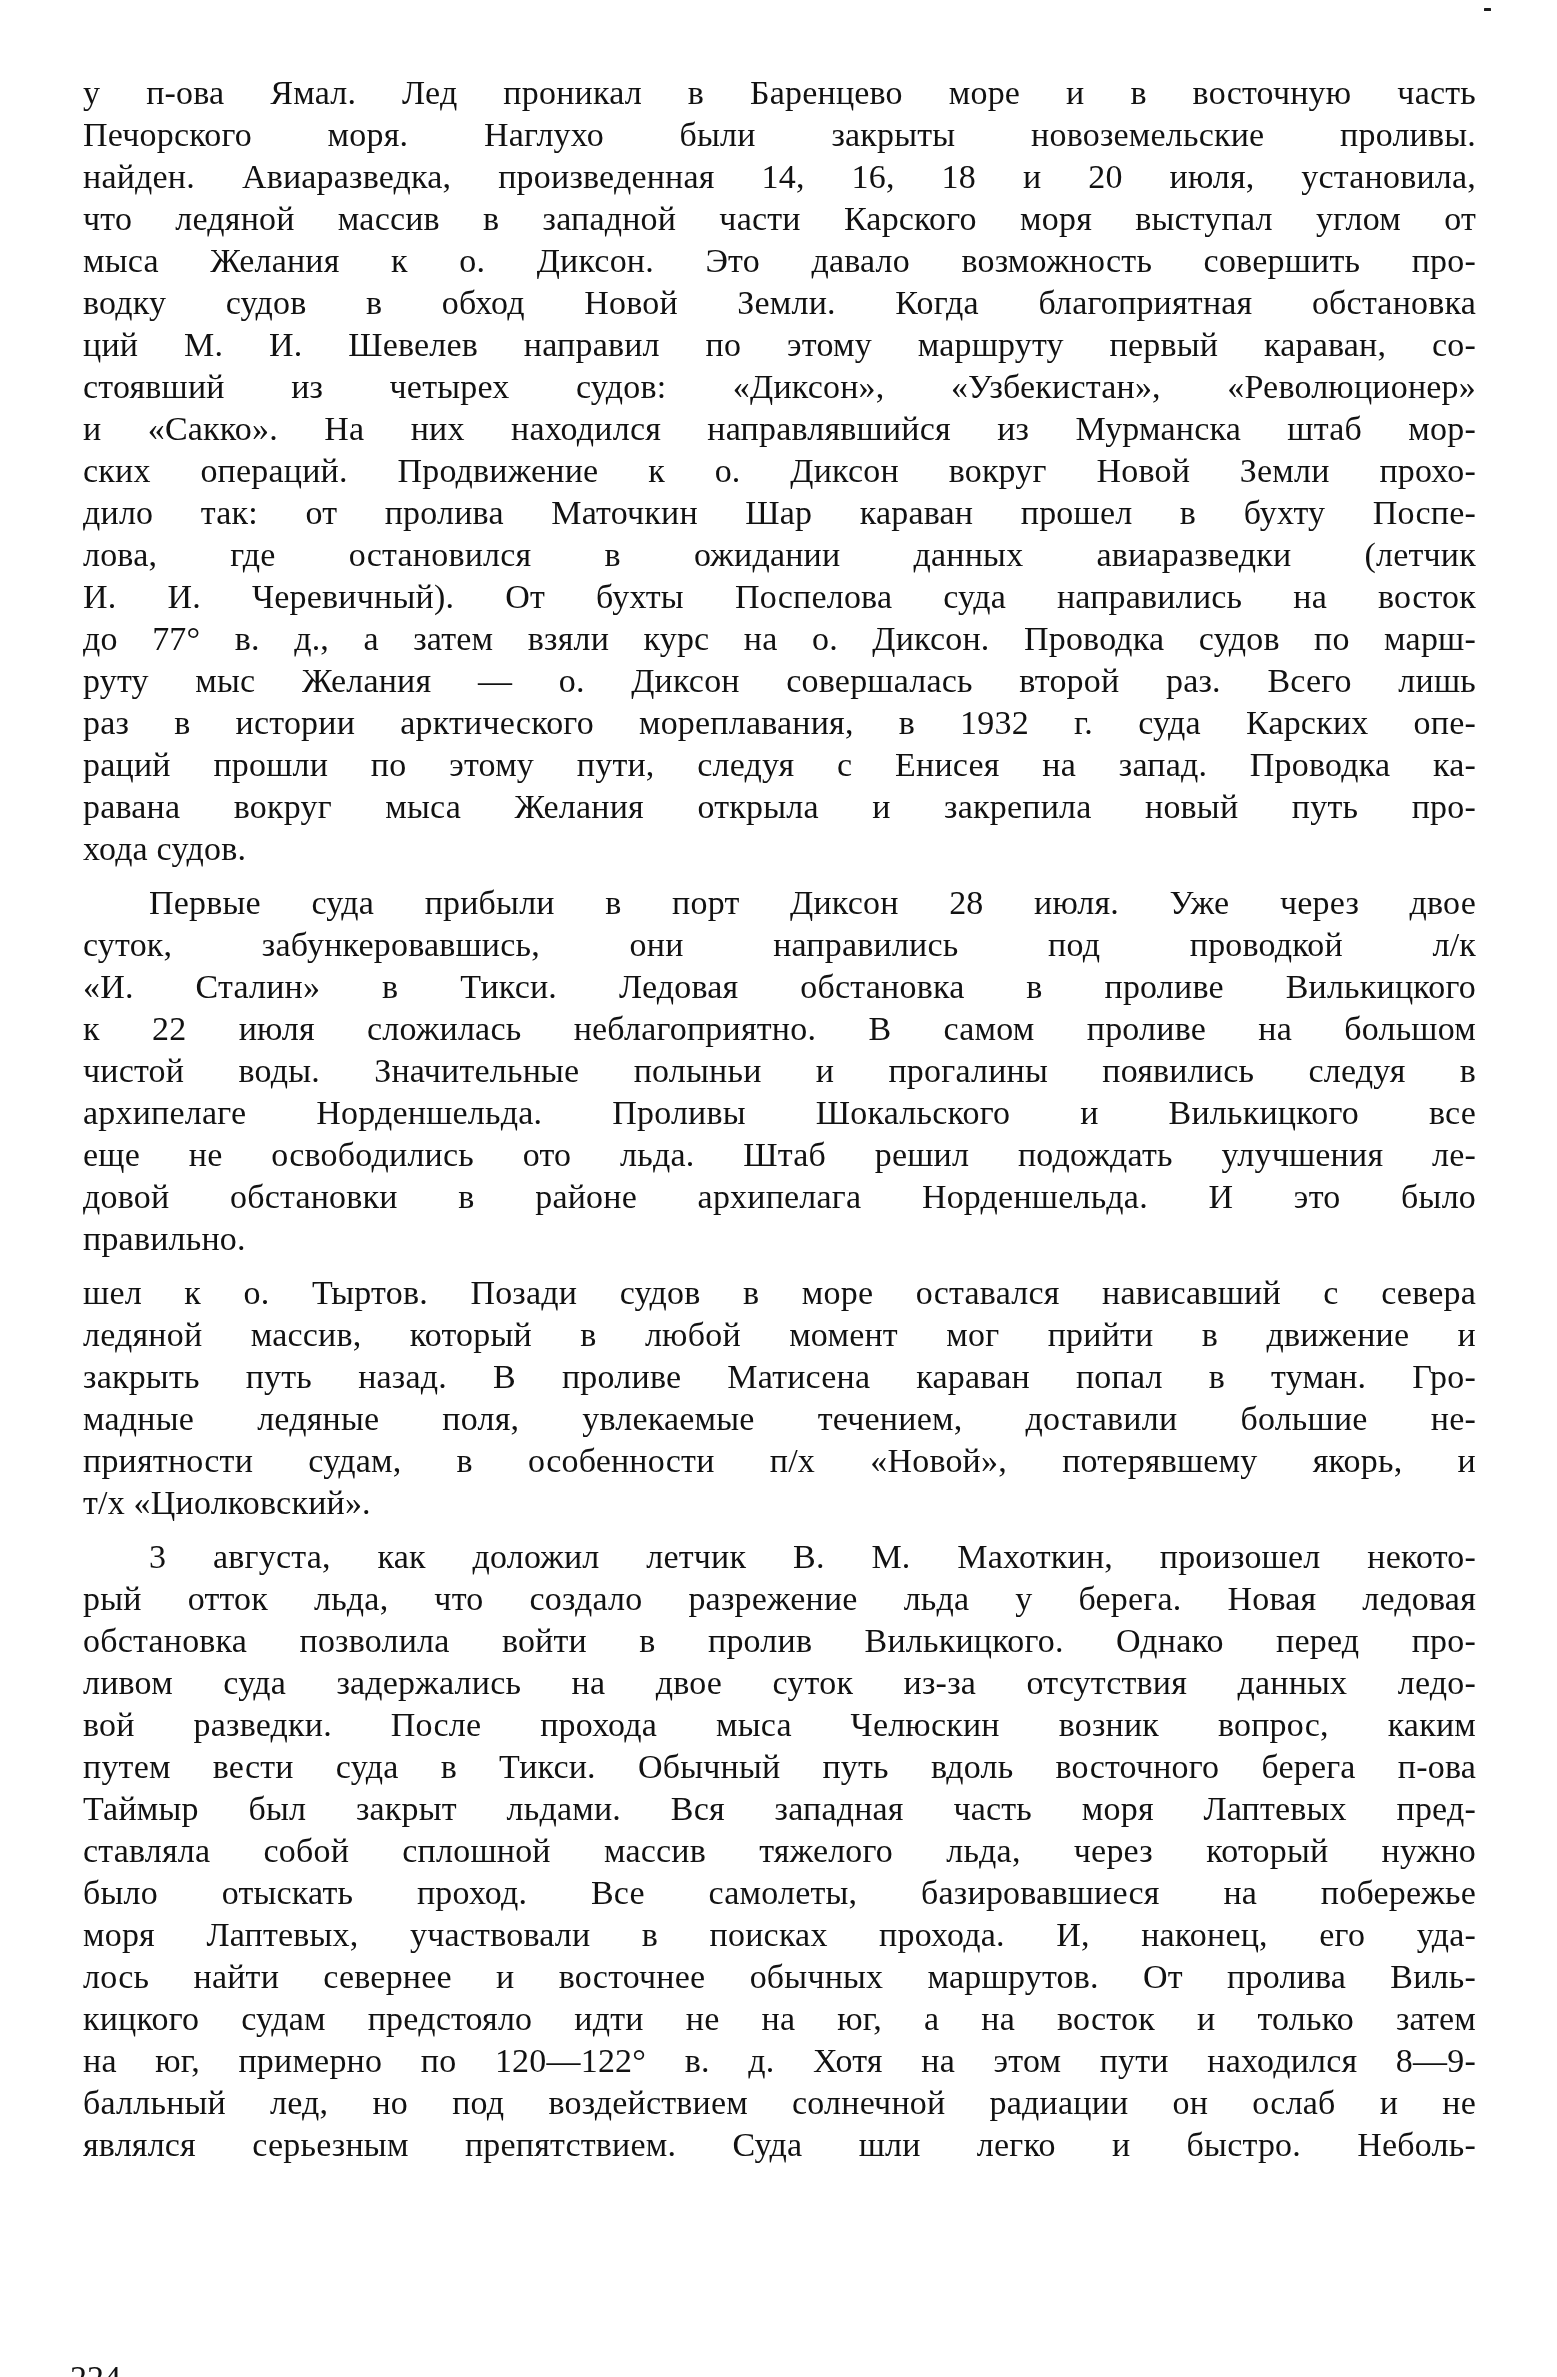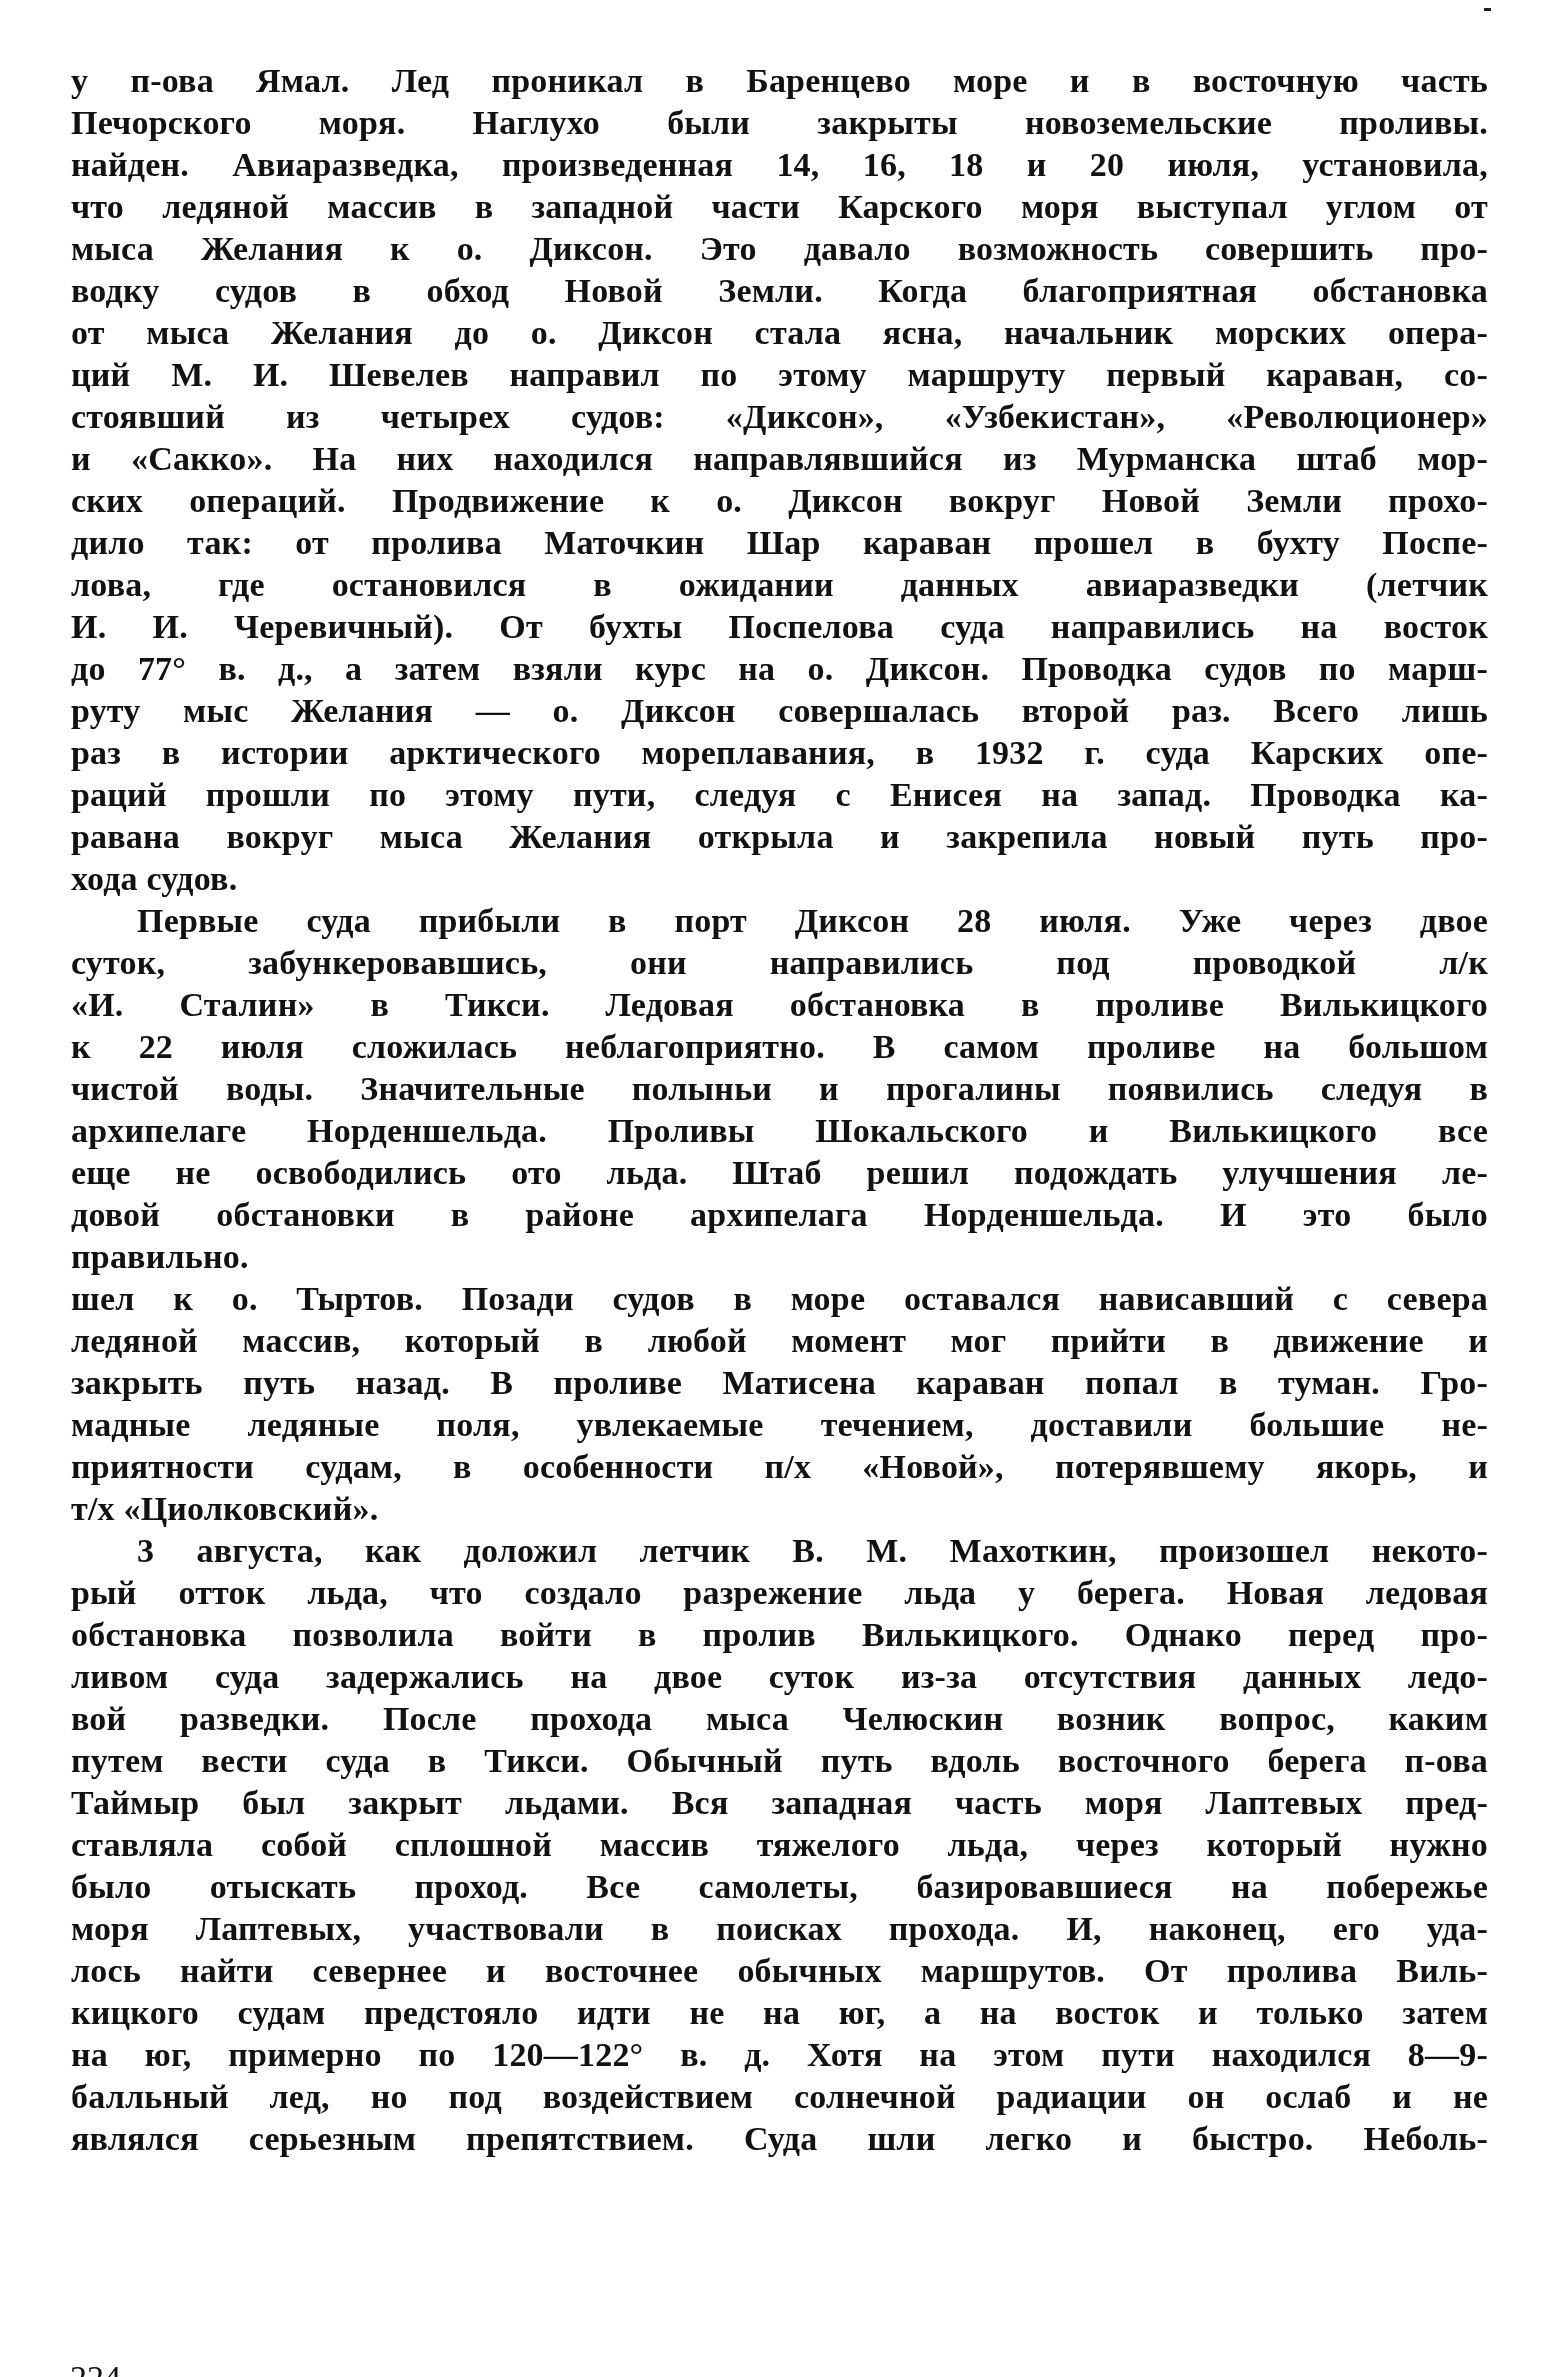--- a/index.html
+++ b/index.html
@@ -16,23 +16,22 @@
     font-family: "Liberation Serif", "DejaVu Serif", serif;
     color: #121212;
   }
   .text-block {
     position: absolute;
     left: 71px;
     top: 60px;
     width: 1417px;
   }
   .paragraph {
-    margin: 0;
+    margin: 12px;
     padding: 0;
-    font-weight: bold;
   }
   .line {
     height: 42px;
     line-height: 42px;
     font-size: 34px;
     letter-spacing: 0.2px;
     white-space: normal;
     text-align: justify;
     text-align-last: justify;
     overflow: visible;
@@ -67,21 +66,20 @@
 <div class="page">
   <span class="scan-artifact"></span>
   <div class="text-block">
       <div class="paragraph">
         <div class="line">у п-ова Ямал. Лед проникал в Баренцево море и в восточную часть</div>
         <div class="line">Печорского моря. Наглухо были закрыты новоземельские проливы.</div>
         <div class="line">найден. Авиаразведка, произведенная 14, 16, 18 и 20 июля, установила,</div>
         <div class="line">что ледяной массив в западной части Карского моря выступал углом от</div>
         <div class="line">мыса Желания к о. Диксон. Это давало возможность совершить про-</div>
         <div class="line">водку судов в обход Новой Земли. Когда благоприятная обстановка</div>
-        <div class="line">от мыса Желания до о. Диксон стала ясна, начальник морских опера-</div>
         <div class="line">ций М. И. Шевелев направил по этому маршруту первый караван, со-</div>
         <div class="line">стоявший из четырех судов: «Диксон», «Узбекистан», «Революционер»</div>
         <div class="line">и «Сакко». На них находился направлявшийся из Мурманска штаб мор-</div>
         <div class="line">ских операций. Продвижение к о. Диксон вокруг Новой Земли прохо-</div>
         <div class="line">дило так: от пролива Маточкин Шар караван прошел в бухту Поспе-</div>
         <div class="line">лова, где остановился в ожидании данных авиаразведки (летчик</div>
         <div class="line">И. И. Черевичный). От бухты Поспелова суда направились на восток</div>
         <div class="line">до 77° в. д., а затем взяли курс на о. Диксон. Проводка судов по марш-</div>
         <div class="line">руту мыс Желания — о. Диксон совершалась второй раз. Всего лишь</div>
         <div class="line">раз в истории арктического мореплавания, в 1932 г. суда Карских опе-</div>

